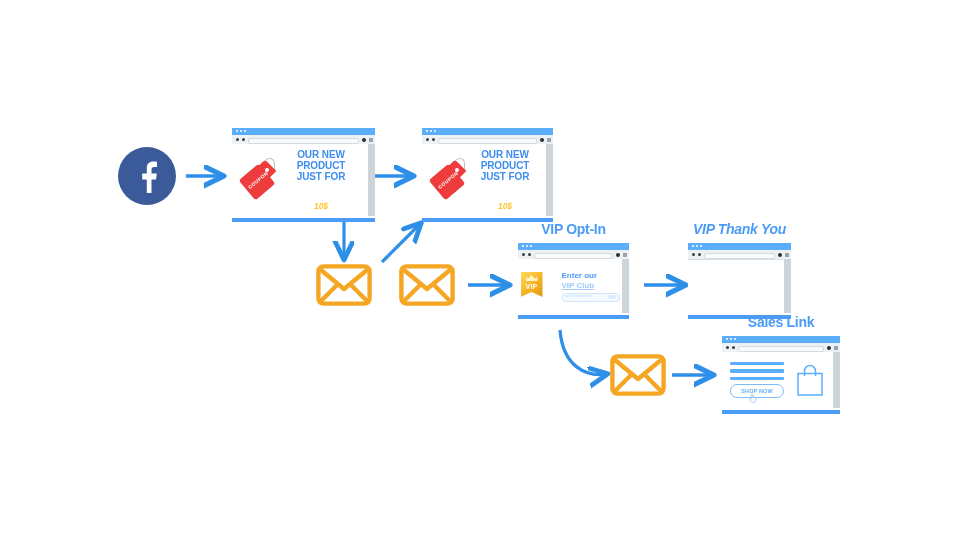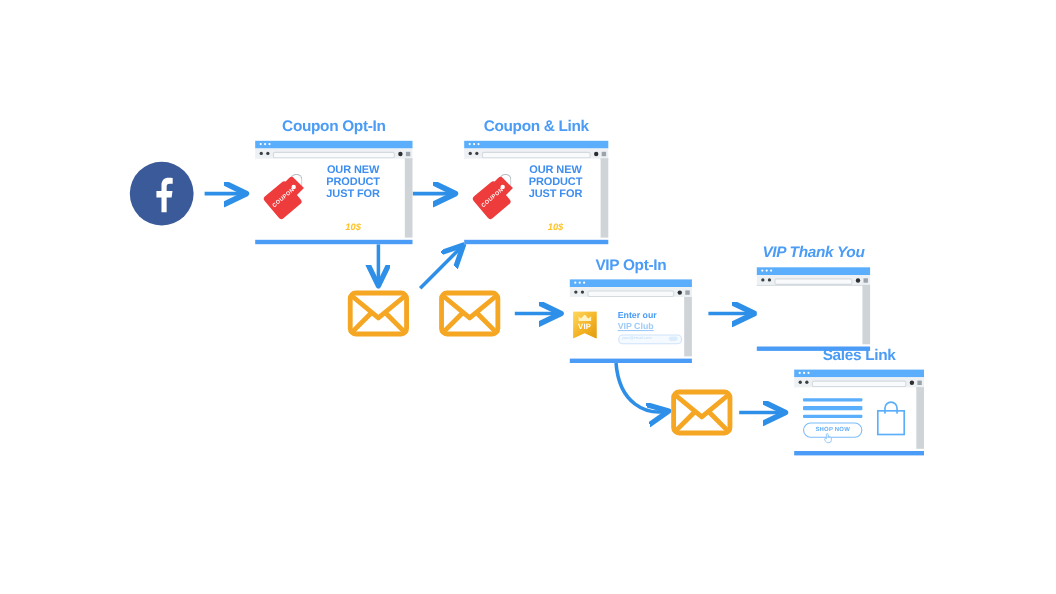--- a/index.html
+++ b/index.html
@@ -179,21 +179,20 @@
     <line x1="672" y1="375" x2="712" y2="375" stroke="#2e8fe8" stroke-width="3.4" marker-end="url(#ah)"></line>
   </svg>
 
   <div class="fb node" style="left:118px;top:147px;">
     <svg width="30" height="34" viewBox="0 0 30 34">
       <path d="M19.5 34 V20.5 H24 L24.8 14.6 H19.5 V10.9 C19.5 9.2 20 8.1 22.4 8.1 H25 V2.8 C24.5 2.7 23 2.5 21.2 2.5 C17.4 2.5 14.8 4.8 14.8 9.1 V14.6 H10.2 V20.5 H14.8 V34 Z" fill="#ffffff"></path>
     </svg>
   </div>
 
   <div class="node" style="left:232px;top:128px;width:143px;height:94px;">
-    <div class="win-title">Coupon Opt-In</div>
     <div class="browser" style="left:0;top:0;width:143px;height:94px;">
       <div class="chrome-top">
         <div class="dot" style="left:4px;"></div>
         <div class="dot" style="left:8px;"></div>
         <div class="dot" style="left:12px;"></div>
       </div>
       <div class="chrome-bar">
         <div class="nav-dot" style="left:4px;"></div>
         <div class="nav-dot" style="left:10px;"></div>
         <div class="urlbar"></div>
@@ -216,21 +215,20 @@
             <span class="price">10$</span>
           </div>
         </div>
       </div>
       <div class="scroll-strip"></div>
       <div class="chrome-bottom"></div>
     </div>
   </div>
 
   <div class="node" style="left:422px;top:128px;width:131px;height:94px;">
-    <div class="win-title">Coupon &amp; Link</div>
     <div class="browser" style="left:0;top:0;width:131px;height:94px;">
       <div class="chrome-top">
         <div class="dot" style="left:4px;"></div>
         <div class="dot" style="left:8px;"></div>
         <div class="dot" style="left:12px;"></div>
       </div>
       <div class="chrome-bar">
         <div class="nav-dot" style="left:4px;"></div>
         <div class="nav-dot" style="left:10px;"></div>
         <div class="urlbar"></div>
@@ -268,21 +266,21 @@
   </div>
 
   <div class="node" style="left:399px;top:264px;">
     <svg width="56" height="42" viewBox="0 0 56 42">
       <rect x="2.4" y="2.4" width="51.2" height="37.2" rx="5" ry="5" fill="none" stroke="#f5a623" stroke-width="4.4"></rect>
       <path d="M5 6 L28 25 L51 6" fill="none" stroke="#f5a623" stroke-width="4.4" stroke-linecap="round" stroke-linejoin="round"></path>
       <path d="M5 37 L21 21 M51 37 L35 21" fill="none" stroke="#f5a623" stroke-width="4.4" stroke-linecap="round"></path>
     </svg>
   </div>
 
-  <div class="node" style="left:518px;top:243px;width:111px;height:88px;margin-top:11px;">
+  <div class="node" style="left:518px;top:243px;width:111px;height:88px;">
     <div class="win-title">VIP Opt-In</div>
     <div class="browser" style="left:0;top:0;width:111px;height:76px;">
       <div class="chrome-top">
         <div class="dot" style="left:4px;"></div>
         <div class="dot" style="left:8px;"></div>
         <div class="dot" style="left:12px;"></div>
       </div>
       <div class="chrome-bar">
         <div class="nav-dot" style="left:4px;"></div>
         <div class="nav-dot" style="left:10px;"></div>

